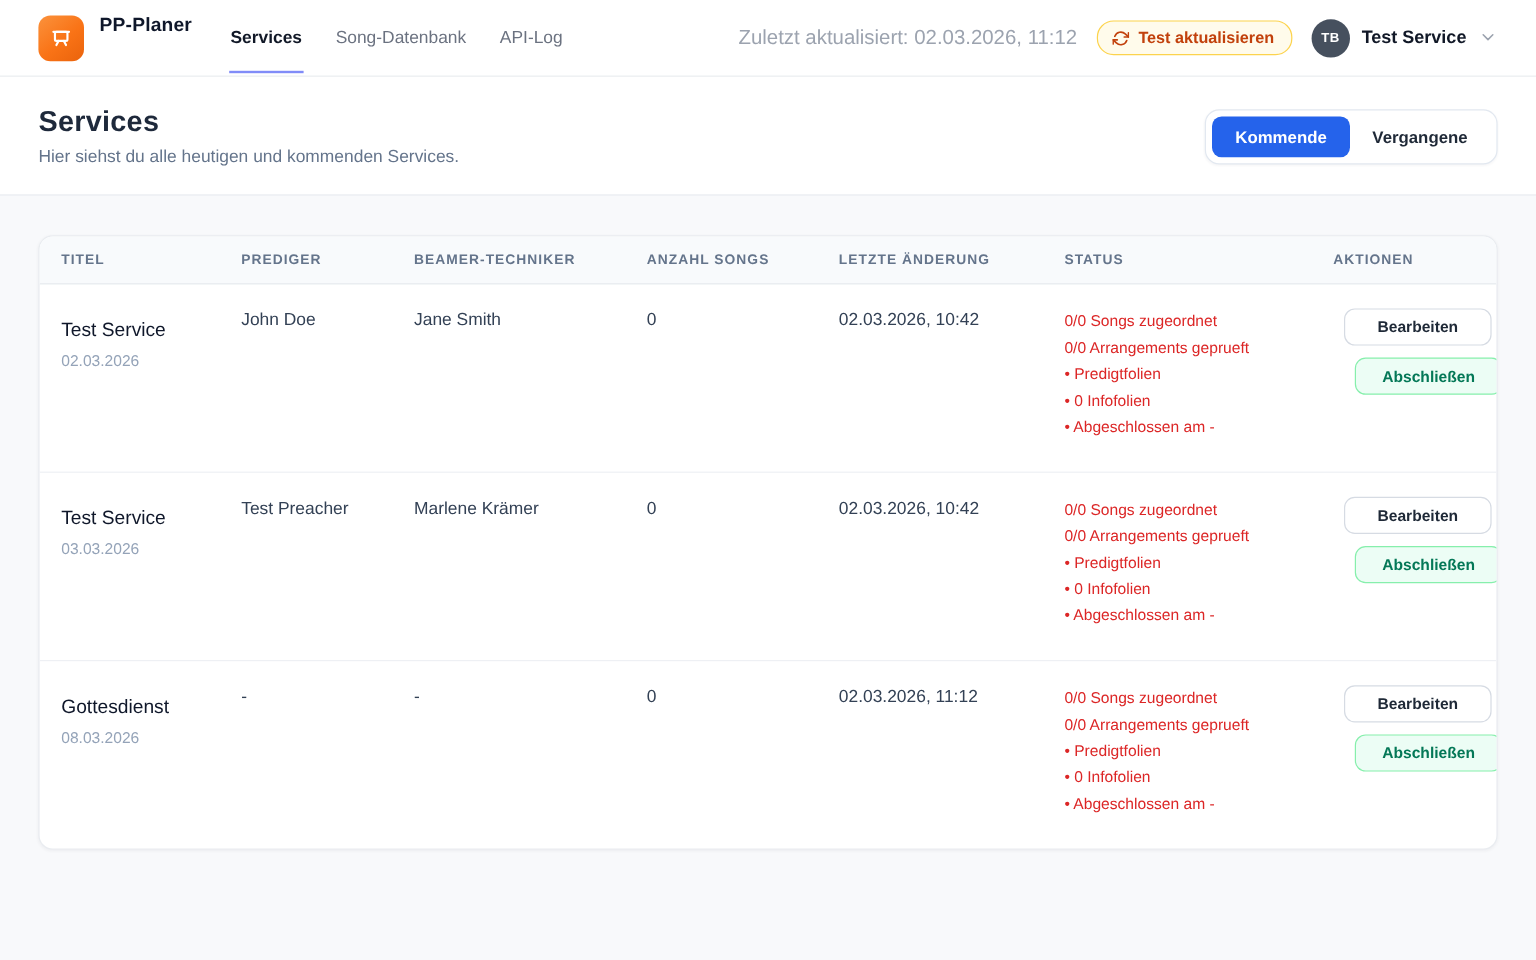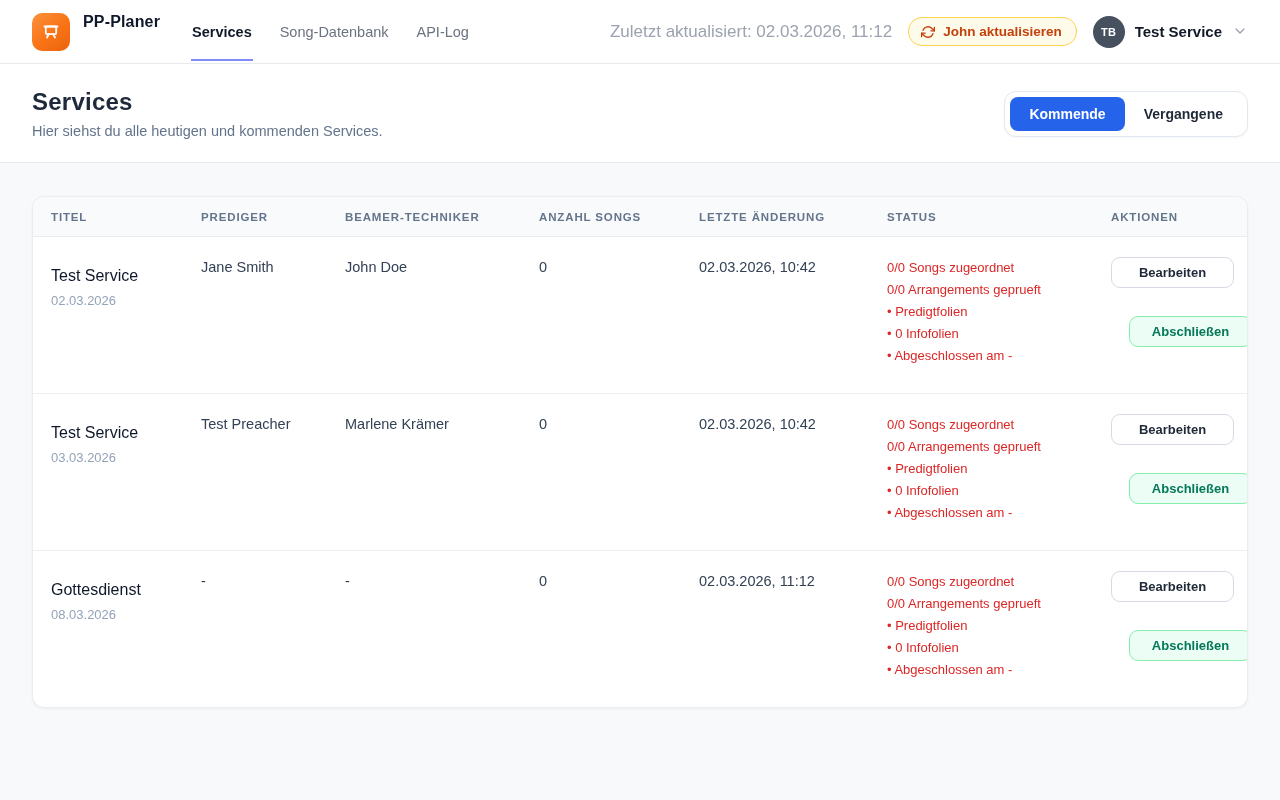--- a/index.html
+++ b/index.html
@@ -96,21 +96,21 @@
   .th{
     font-size:11.5px;font-weight:700;color:#64748b;letter-spacing:.075em;text-transform:uppercase;
   }
   .trow{padding-top:20px;padding-bottom:26px;border-bottom:1px solid #eef0f4;}
   .trow:last-child{border-bottom:none;}
   .cell{font-size:14.5px;color:#334155;padding-top:2px;}
   .service-title{font-size:16px;font-weight:400;color:#0f172a;margin-top:10px;}
   .service-date{font-size:13px;color:#94a3b8;margin-top:8px;}
   .status-cell{padding-top:0;}
   .status-line{font-size:13px;color:var(--status_red,#dc2626);line-height:22px;white-space:nowrap;}
-  .actions-cell{display:flex;flex-direction:column;gap:28px;padding-top:0;}
+  .actions-cell{display:flex;flex-direction:column;gap:10px;padding-top:0;align-items:center;}
   .btn{
     width:123px;padding:7px 0;border-radius:9px;font-size:13px;font-weight:600;
     cursor:pointer;font-family:inherit;text-align:center;
   }
   .btn-edit{background:#ffffff;border:1px solid #d6dbe3;color:#1f2937;}
   .btn-complete{background:var(--success_bg,#ecfdf5);border:1px solid var(--success_border,#86efac);color:var(--success_text,#047857);font-weight:700;margin-left:18px;}
 </style>
 </head>
 <body>
 
@@ -134,21 +134,21 @@
   </nav>
 
   <div class="header-right">
     <span class="last-updated">Zuletzt aktualisiert: 02.03.2026, 11:12</span>
     <button class="refresh-btn">
       <svg viewBox="0 0 24 24" aria-hidden="true">
         <polyline points="23 4 23 10 17 10"></polyline>
         <polyline points="1 20 1 14 7 14"></polyline>
         <path d="M3.51 9a9 9 0 0 1 14.85-3.36L23 10M1 14l4.64 4.36A9 9 0 0 0 20.49 15"></path>
       </svg>
-      <span>John aktualisieren</span>
+      <span>Test aktualisieren</span>
     </button>
     <div class="user-menu">
       <div class="avatar">TB</div>
       <span class="user-name">Test Service</span>
       <span class="chevron">
         <svg viewBox="0 0 24 24" aria-hidden="true">
             <polyline points="6 9 12 15 18 9"></polyline>
           </svg>
       </span>
     </div>
@@ -177,22 +177,22 @@
       <div class="th">Letzte Änderung</div>
       <div class="th">Status</div>
       <div class="th">Aktionen</div>
     </div>
 
     <div class="tgrid trow">
       <div>
         <div class="service-title">Test Service</div>
         <div class="service-date">02.03.2026</div>
       </div>
+      <div class="cell">John Doe</div>
       <div class="cell">Jane Smith</div>
-      <div class="cell">John Doe</div>
       <div class="cell">0</div>
       <div class="cell">02.03.2026, 10:42</div>
       <div class="status-cell">
         <div class="status-line">0/0 Songs zugeordnet</div>
         <div class="status-line">0/0 Arrangements geprueft</div>
         <div class="status-line">•  Predigtfolien</div>
         <div class="status-line">•  0 Infofolien</div>
         <div class="status-line">•  Abgeschlossen am -</div>
       </div>
       <div class="actions-cell">

